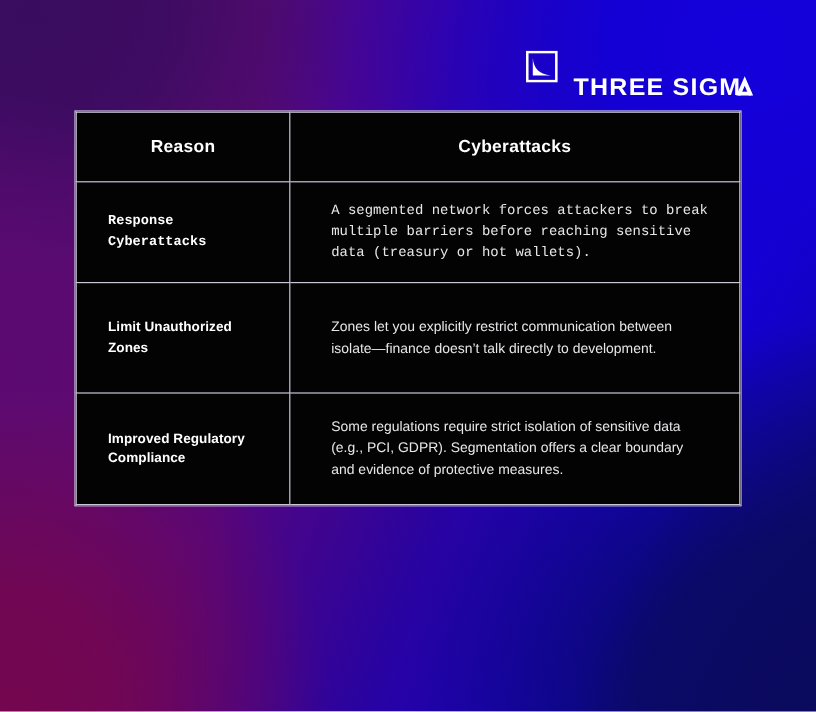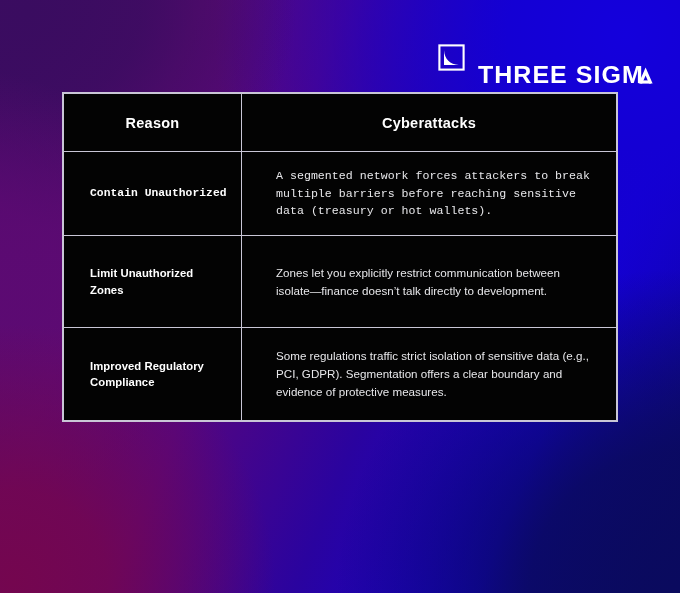--- a/index.html
+++ b/index.html
@@ -45,27 +45,27 @@
     gap: 13px;
   }
   #logo-mark {
     width: 27px;
     height: 27px;
     flex: 0 0 auto;
     display: block;
   }
   #logo-word {
     color: #ffffff;
-    font-size: 24px;
+    font-size: 20px;
     font-weight: 700;
     letter-spacing: 1.0px;
     line-height: 1;
     white-space: nowrap;
     display: flex;
-    align-items: center;
+    align-items: flex-start;
     margin-top: 36px;
   }
   #logo-word .wm-text {
     display: inline-block;
     transform: scaleX(1.04);
     transform-origin: left center;
   }
   
   #logo-delta {
     display: inline-block;
@@ -160,28 +160,28 @@
         <col class="c-expl">
       </colgroup>
       <thead>
         <tr>
           <th>Reason</th>
           <th>Cyberattacks</th>
         </tr>
       </thead>
       <tbody>
         <tr class="r0">
-          <td class="reason">Contain Unauthorized</td>
+          <td class="reason">Response Cyberattacks</td>
           <td class="expl">A segmented network forces attackers to break multiple barriers before reaching sensitive data (treasury or hot wallets).</td>
         </tr>
         <tr class="r1">
           <td class="reason">Limit Unauthorized Zones</td>
           <td class="expl">Zones let you explicitly restrict communication between isolate—finance doesn’t talk directly to development.</td>
         </tr>
         <tr class="r3">
           <td class="reason">Improved Regulatory Compliance</td>
-          <td class="expl">Some regulations traffic strict isolation of sensitive data (e.g., PCI, GDPR). Segmentation offers a clear boundary and evidence of protective measures.</td>
+          <td class="expl">Some regulations require strict isolation of sensitive data (e.g., PCI, GDPR). Segmentation offers a clear boundary and evidence of protective measures.</td>
         </tr>
       </tbody>
     </table>
   </div>
 
 </div>
 
 </body></html>

